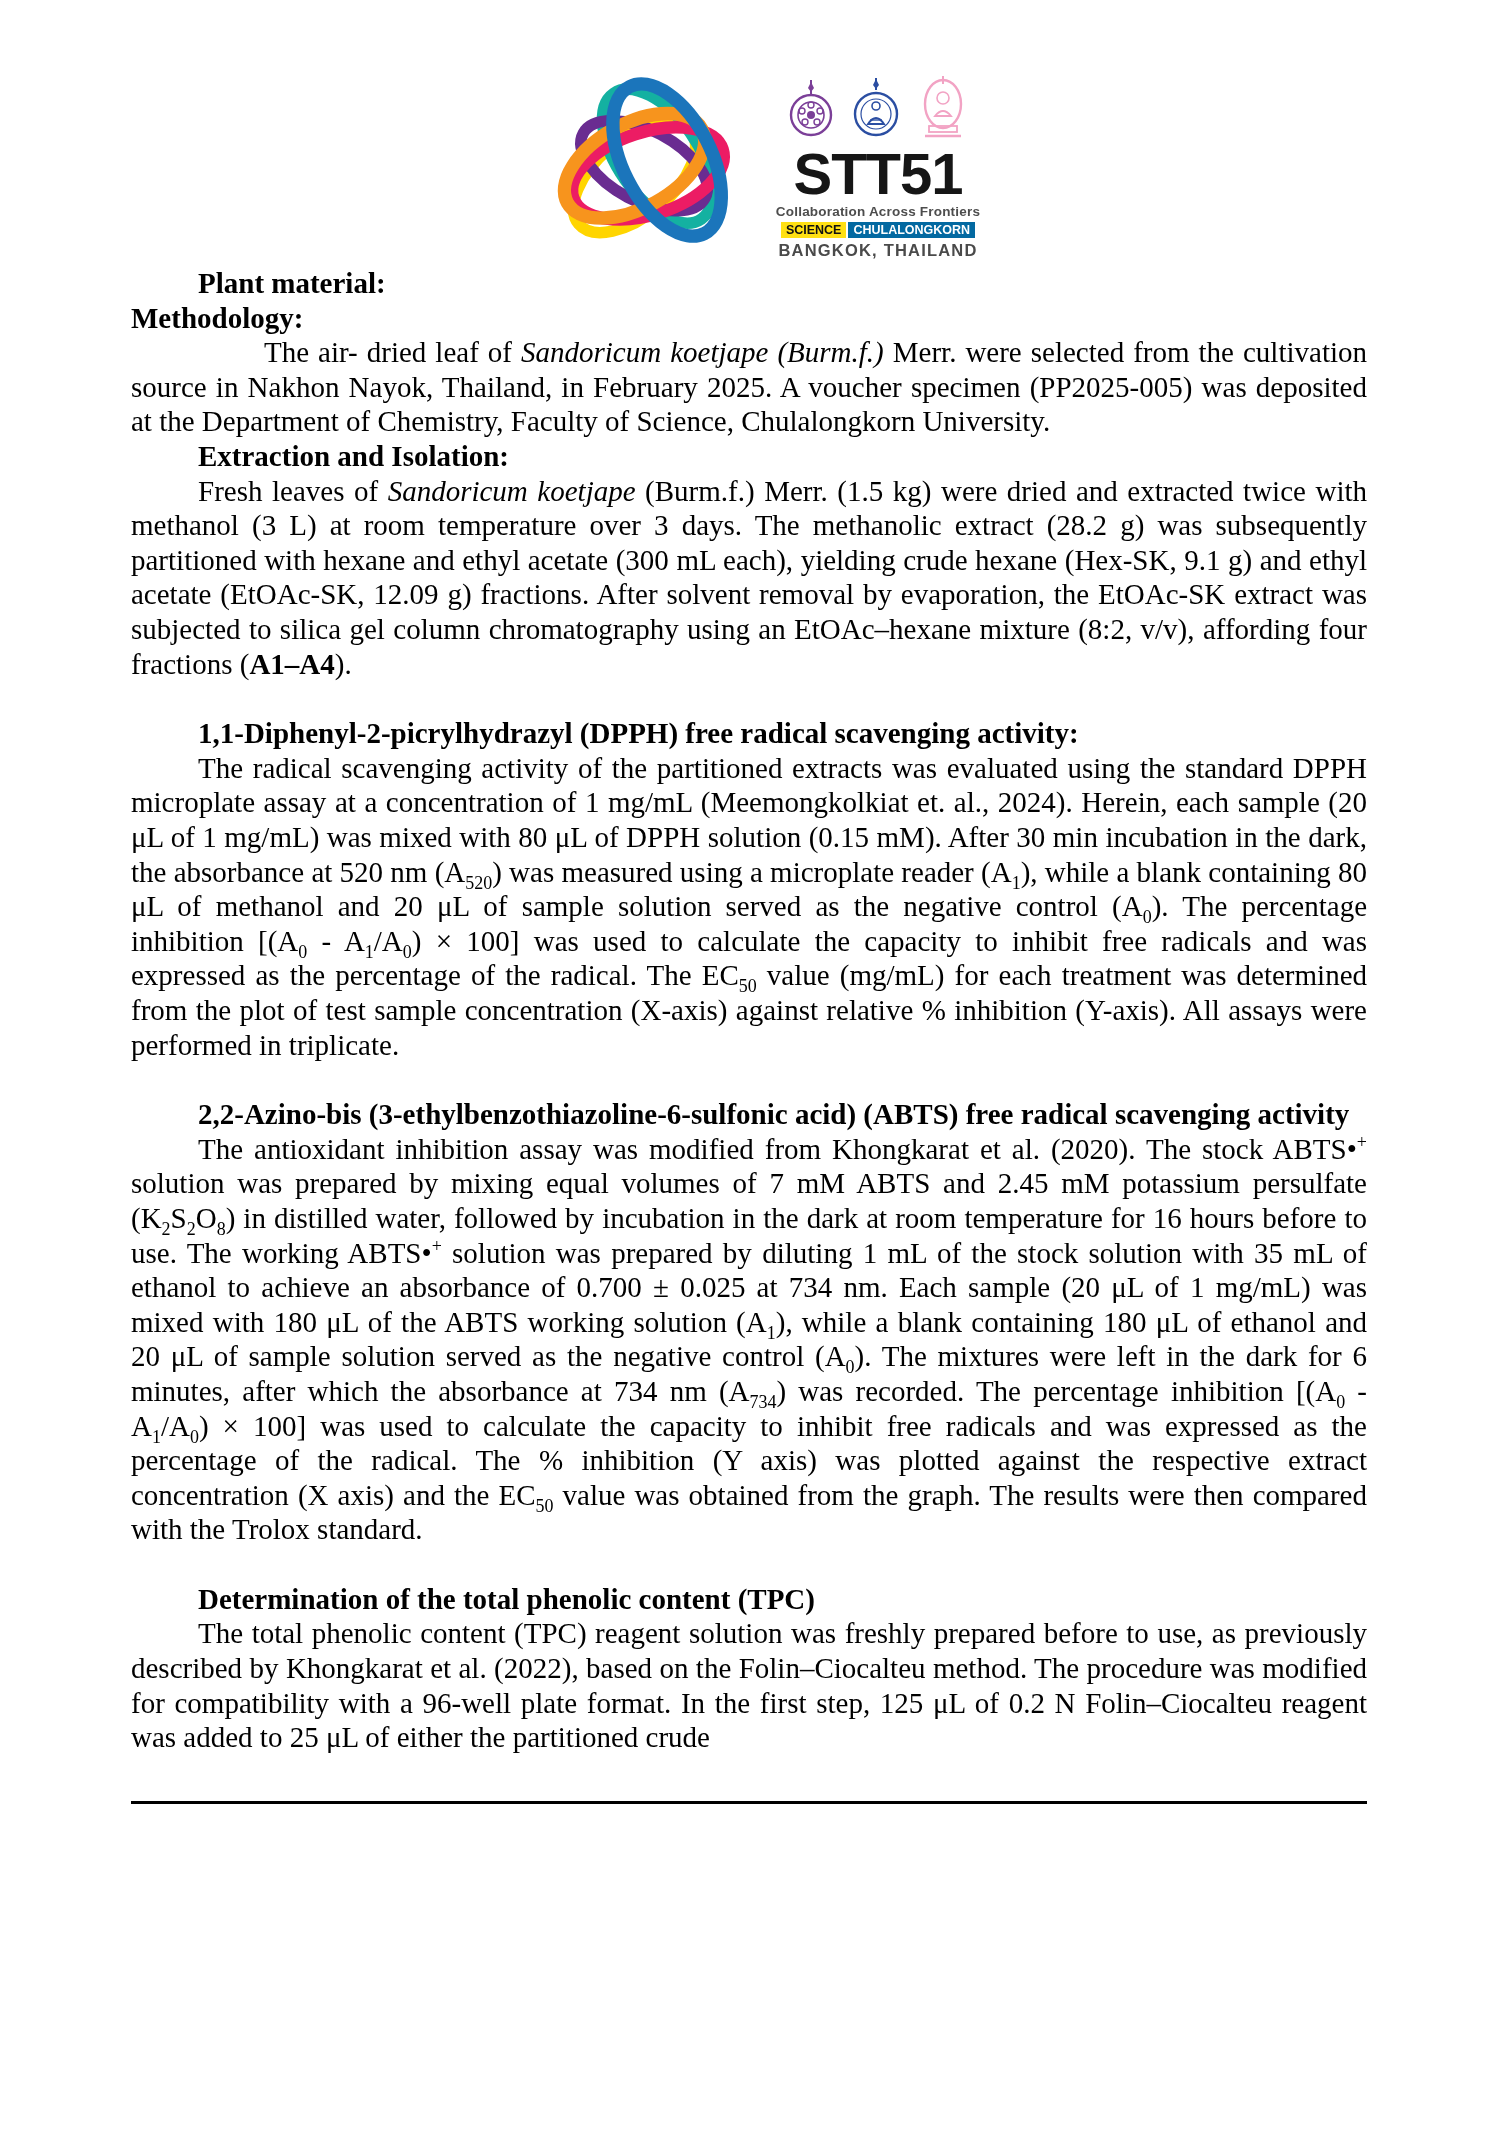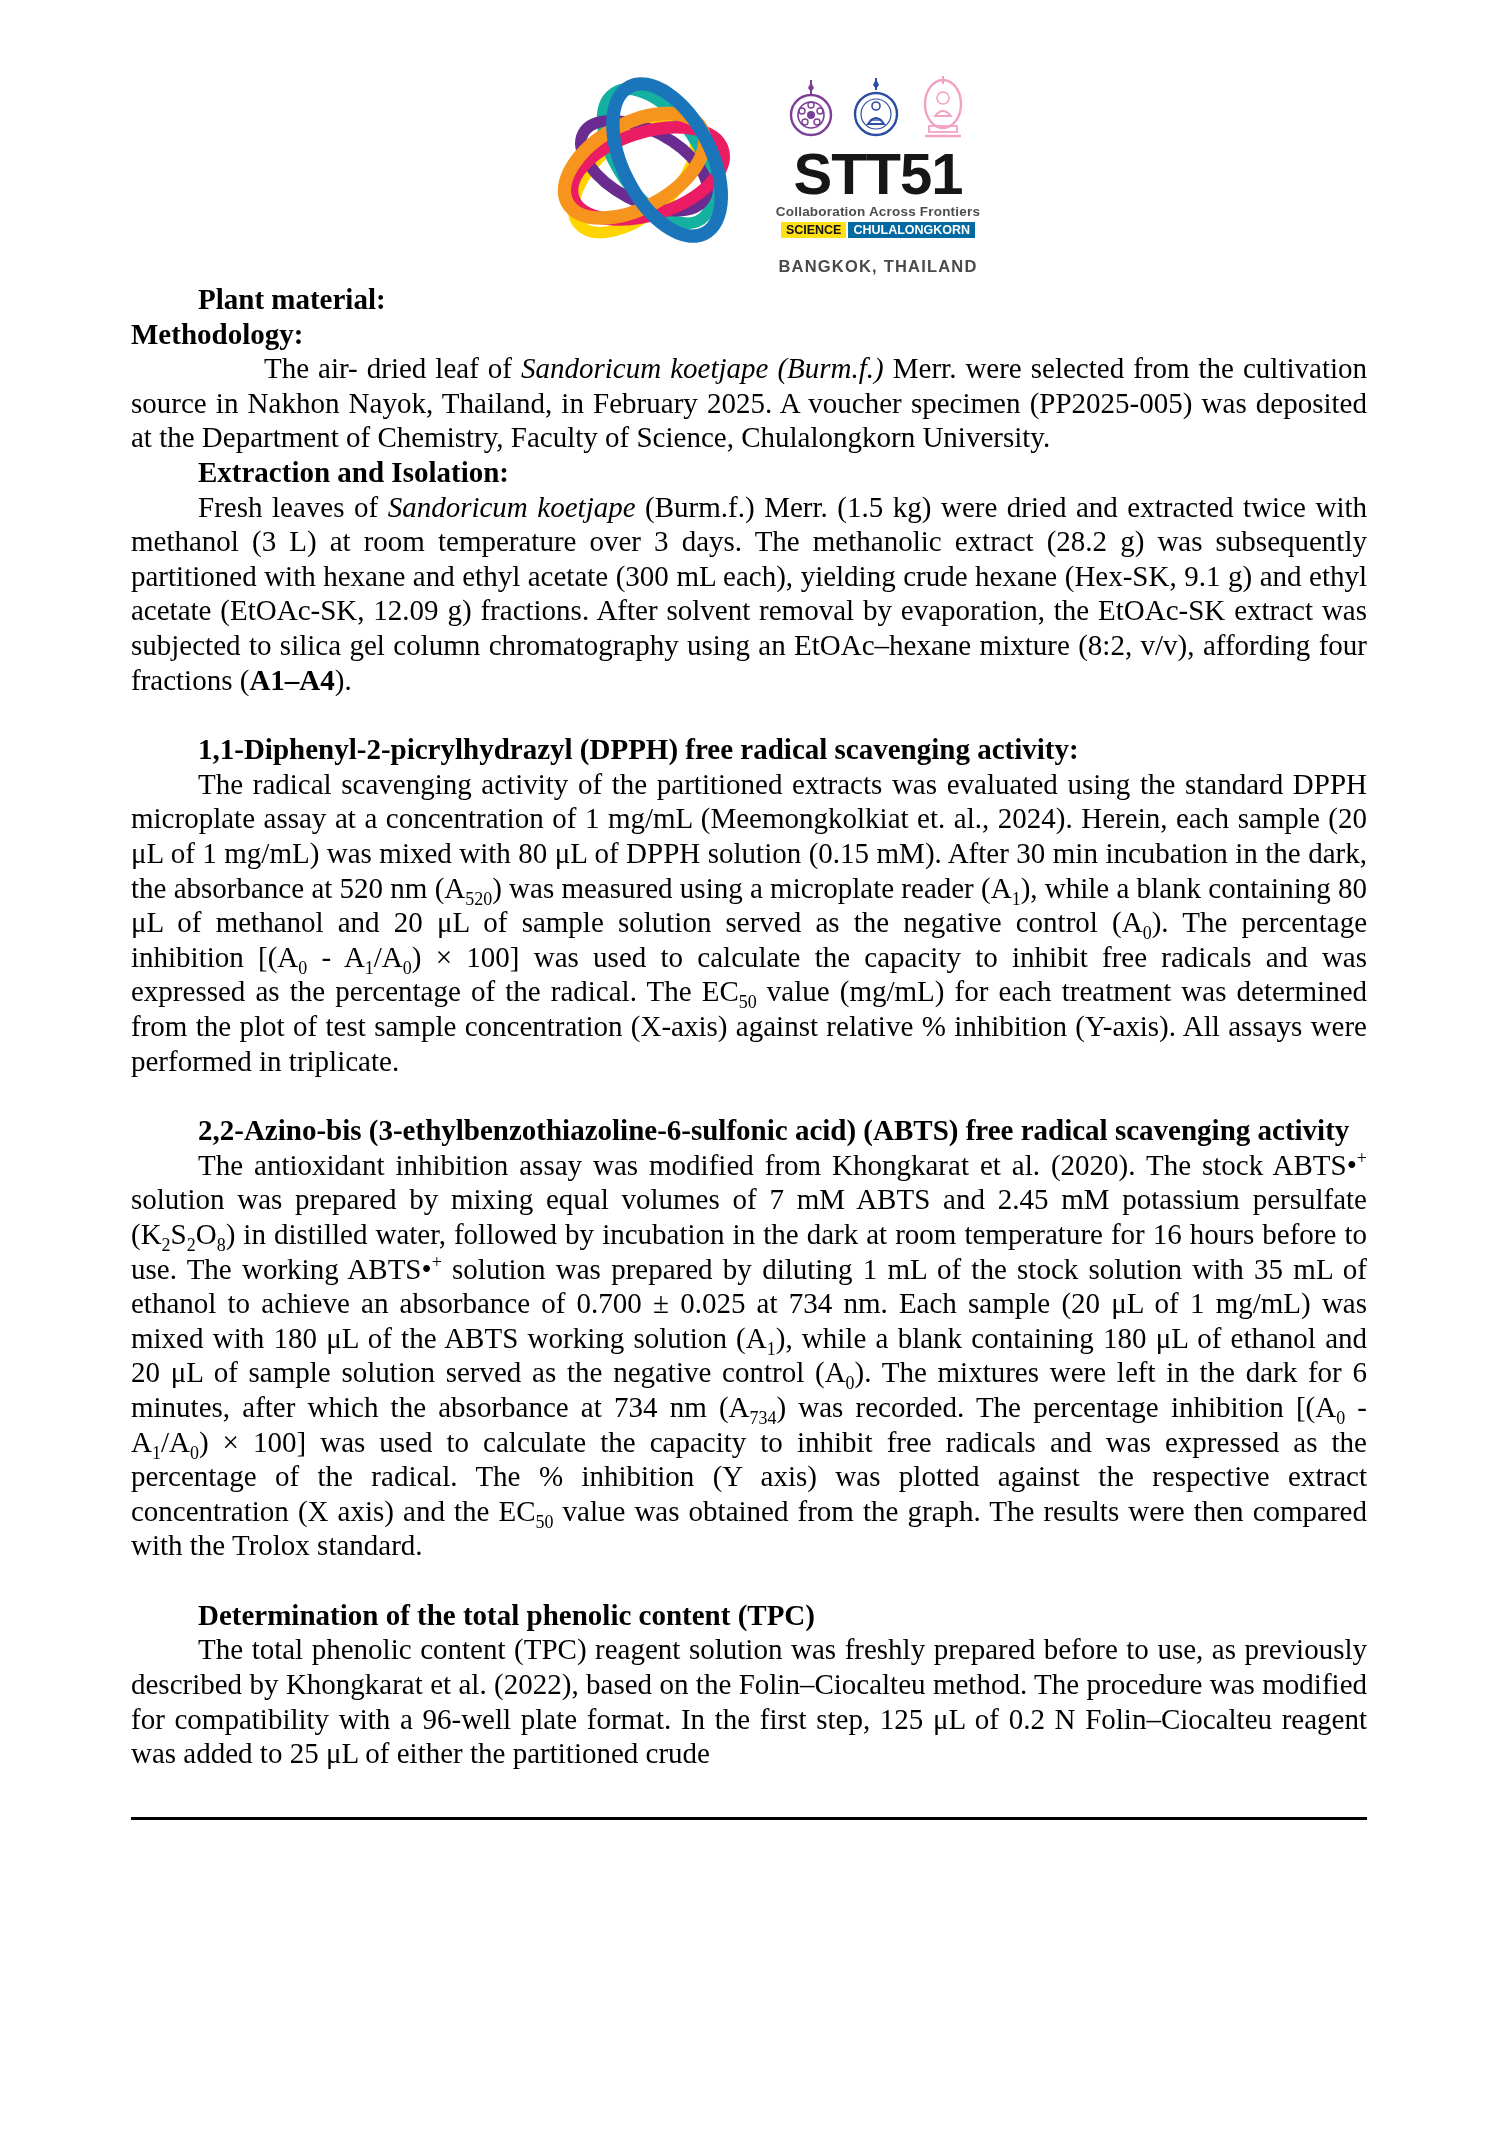--- a/index.html
+++ b/index.html
@@ -23,21 +23,21 @@
   }
   .logo-tagline {
     font-family:"Liberation Sans","DejaVu Sans",sans-serif;
     font-size:13.5px; color:#4d4d4d; margin-top:3px; letter-spacing:0.2px; font-weight:600;
   }
   .logo-badges { display:flex; gap:2px; margin-top:3px; font-family:"Liberation Sans","DejaVu Sans",sans-serif; }
   .badge-science { background:#ffe014; color:#111; font-weight:bold; font-size:12.5px; padding:1px 5px; }
   .badge-chula  { background:#0369a1; color:#fff; font-weight:bold; font-size:12.5px; padding:1px 5px; }
   .logo-location {
     font-family:"Liberation Sans","DejaVu Sans",sans-serif;
-    font-size:16.5px; color:#4a4a4a; font-weight:600; letter-spacing:1.2px; margin-top:19px;
+    font-size:16.5px; color:#4a4a4a; font-weight:600; letter-spacing:1.2px; margin-top:3px;
   }
   
   main { margin-top:4px; }
   p { margin:0; }
   .body-text, .h {
     font-size:29px; line-height:34.6px; text-align:justify;
   }
   .h { font-weight:bold; }
   .indent1 { text-indent:67px; }
   .indent2 { text-indent:133px; }

